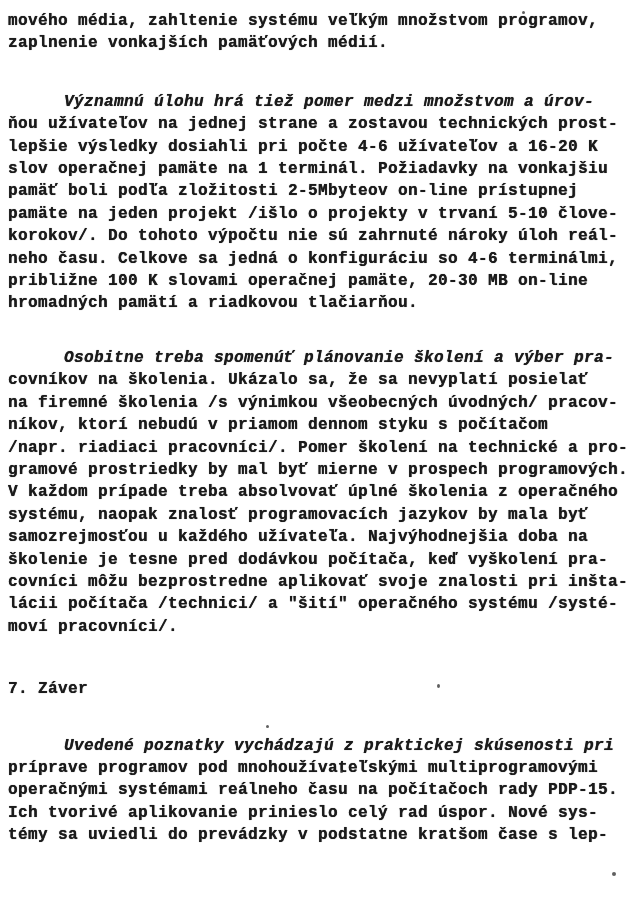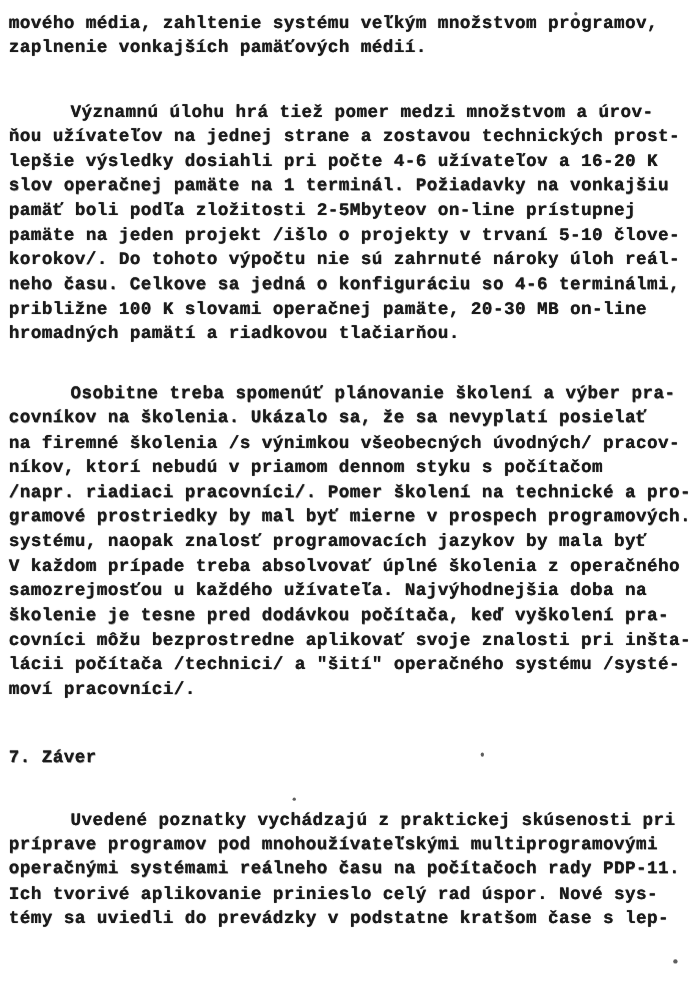--- a/index.html
+++ b/index.html
@@ -29,20 +29,21 @@
     text-shadow: 0 0 0.7px rgba(15,15,15,0.85), 0.3px 0.3px 0 rgba(20,20,20,0.4);
   }
   .para {
     margin: 0 0 36px 0;
   }
   .para.p2 { margin-bottom: 32px; }
   .para.p3 { margin-bottom: 40px; }
   .para.last { margin-bottom: 0; }
   .para.indent .line:first-child {
     text-indent: 56px;
+    font-style: italic;
   }
   .line {
     display: block;
     white-space: pre;
   }
   .heading {
     margin: 0 0 34px 0;
     white-space: pre;
   }
   .speck {
@@ -75,35 +76,35 @@
     <span class="line">hromadných pamätí a riadkovou tlačiarňou.</span>
   </p>
 
   <p class="para p3 indent">
     <span class="line">Osobitne treba spomenúť plánovanie školení a výber pra-</span>
     <span class="line">covníkov na školenia. Ukázalo sa, že sa nevyplatí posielať</span>
     <span class="line">na firemné školenia /s výnimkou všeobecných úvodných/ pracov-</span>
     <span class="line">níkov, ktorí nebudú v priamom dennom styku s počítačom</span>
     <span class="line">/napr. riadiaci pracovníci/. Pomer školení na technické a pro-</span>
     <span class="line">gramové prostriedky by mal byť mierne v prospech programových.</span>
+    <span class="line">V každom prípade treba absolvovať úplné školenia z operačného</span>
     <span class="line">systému, naopak znalosť programovacích jazykov by mala byť</span>
-    <span class="line">V každom prípade treba absolvovať úplné školenia z operačného</span>
     <span class="line">samozrejmosťou u každého užívateľa. Najvýhodnejšia doba na</span>
     <span class="line">školenie je tesne pred dodávkou počítača, keď vyškolení pra-</span>
     <span class="line">covníci môžu bezprostredne aplikovať svoje znalosti pri inšta-</span>
     <span class="line">lácii počítača /technici/ a "šití" operačného systému /systé-</span>
     <span class="line">moví pracovníci/.</span>
   </p>
 
   <p class="heading">7. Záver</p>
 
   <p class="para p4 indent last">
     <span class="line">Uvedené poznatky vychádzajú z praktickej skúsenosti pri</span>
     <span class="line">príprave programov pod mnohoužívateľskými multiprogramovými</span>
-    <span class="line">operačnými systémami reálneho času na počítačoch rady PDP-11.</span>
+    <span class="line">operačnými systémami reálneho času na počítačoch rady PDP-15.</span>
     <span class="line">Ich tvorivé aplikovanie prinieslo celý rad úspor. Nové sys-</span>
     <span class="line">témy sa uviedli do prevádzky v podstatne kratšom čase s lep-</span>
   </p>
 
   <span class="speck" style="left:522px; top:11px;  width:3px; height:3px;"></span>
   <span class="speck" style="left:489px; top:146px; width:3px; height:3px;"></span>
   <span class="speck" style="left:437px; top:684px; width:3px; height:4px;"></span>
   <span class="speck" style="left:266px; top:725px; width:3px; height:3px;"></span>
   <span class="speck" style="left:340px; top:770px; width:3px; height:3px;"></span>
   <span class="speck" style="left:612px; top:872px; width:4px; height:4px;"></span>

